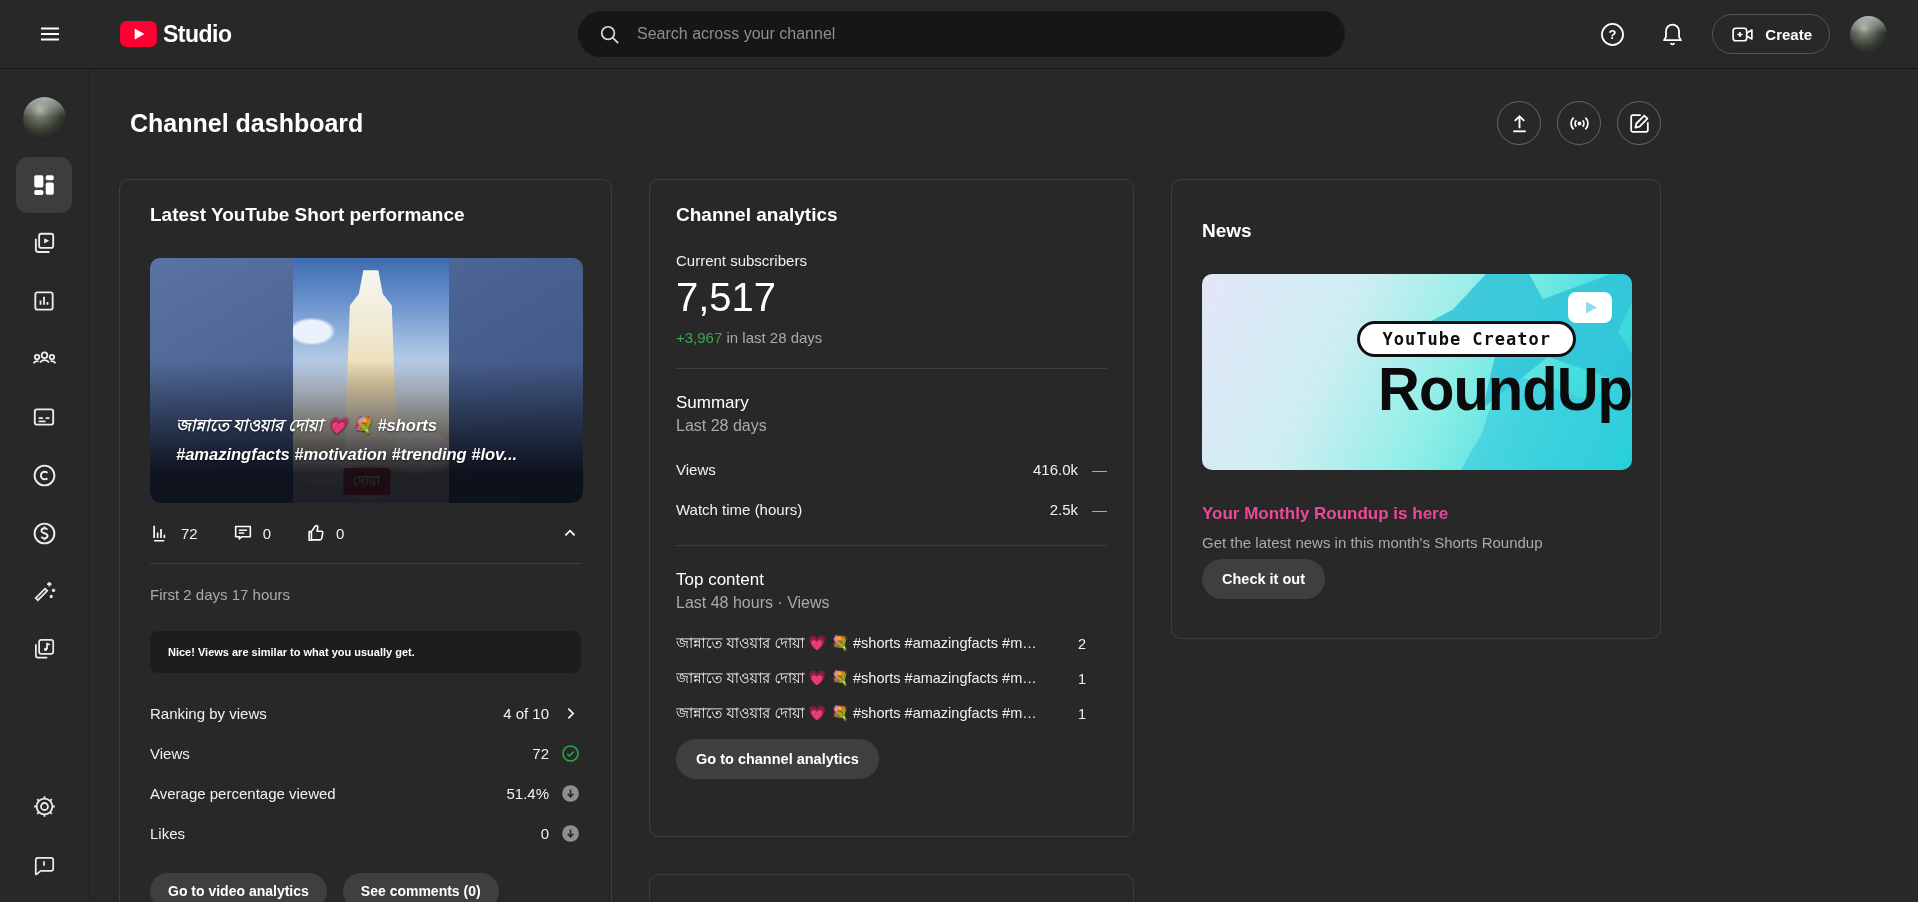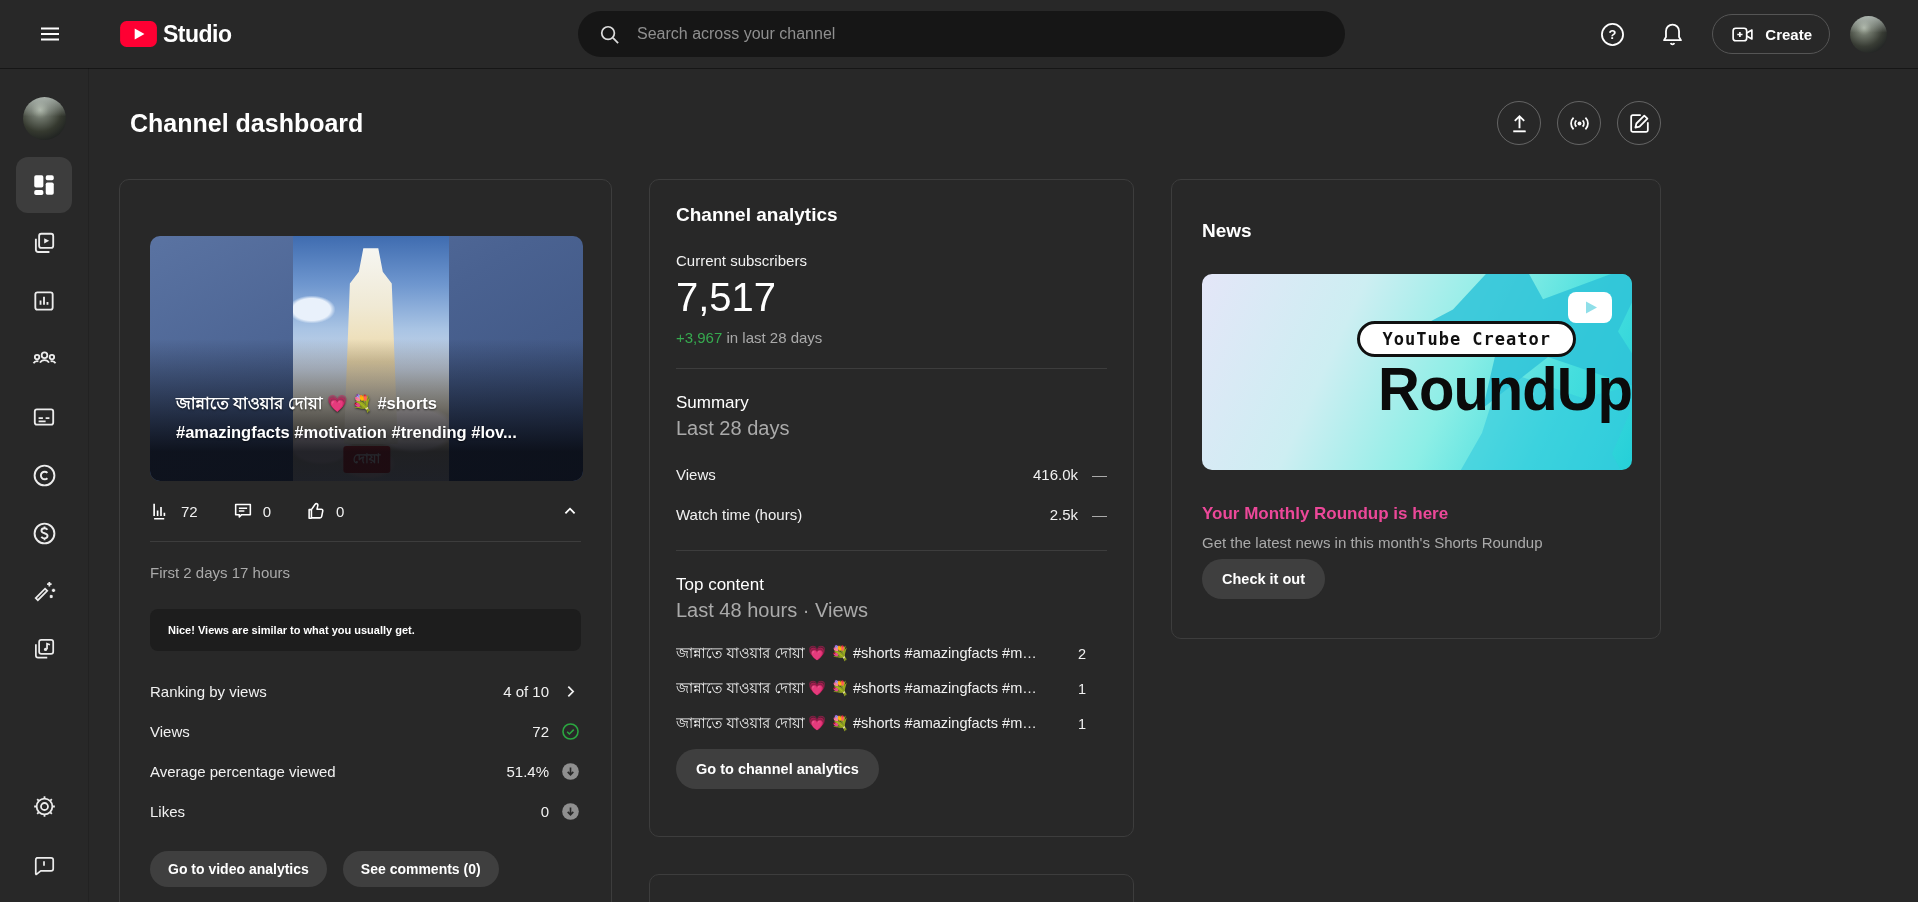--- a/index.html
+++ b/index.html
@@ -64,21 +64,21 @@
       radial-gradient(40px 22px at 48% 93%, #f3dddc 0 58%, rgba(0,0,0,0) 70%),
       radial-gradient(34px 20px at 12% 30%, #e9f1fb 0 55%, rgba(0,0,0,0) 70%),
       linear-gradient(180deg,#3f6cb0 0%,#6f97cf 20%,#a9c4e4 38%,#cfd9e6 55%,#e7dfc9 70%,#dccfae 84%,#cfd4dd 100%); }
   .castle { position:absolute; left:50%; transform:translateX(-50%); top:5%; width:48%; height:80%; opacity:.96;
     background:linear-gradient(180deg,#fdfbf4 0%,#f4ecd4 30%,#eed9a8 58%,#f5ecd8 82%);
     clip-path:polygon(40% 0,60% 0,66% 12%,78% 18%,86% 100%,14% 100%,22% 18%,34% 12%); }
   .thumb-sticker { position:absolute; left:50%; transform:translateX(-50%); bottom:8px; background:#c62828;
     color:#fff; font-weight:700; font-size:13px; padding:3px 10px; border-radius:3px; }
   .thumb-shade { position:absolute; inset:0; background:linear-gradient(180deg, rgba(0,0,0,0) 42%, rgba(6,8,14,.88) 88%); }
   .thumb-title { position:absolute; left:26px; right:14px; bottom:34px; font-size:16.5px; font-weight:700;
-    color:#fff; line-height:29px; text-shadow:0 1px 2px rgba(0,0,0,.6); }
+    color:#fff; line-height:29px; text-shadow:0 1px 2px rgba(0,0,0,.6);font-style:italic; }
   .stats-row { display:flex; align-items:center; margin-top:16px; height:28px; }
   .stat { display:flex; align-items:center; gap:9px; margin-right:34px; font-size:15px; color:#f1f1f1; }
   .stats-spacer { flex:1; }
   .divider { border-top:1px solid #3d3d3d; margin-top:16px; }
   .period { margin-top:22px; font-size:15px; color:#aaa; }
   .callout { margin-top:28px; background:#1d1d1d; border-radius:8px; padding:15px 18px;
     font-size:11px; font-weight:700; color:#fff; }
   .metric-list { margin-top:20px; }
   .metric-row { display:flex; align-items:center; height:40px; font-size:15px; }
   .metric-label { flex:1; color:#f1f1f1; }
@@ -88,21 +88,21 @@
   .pill-btn { background:#3f3f3f; border:none; color:#fff; font-weight:700; font-size:14px;
     font-family:"Liberation Sans", sans-serif; height:36px; padding:0 18px; border-radius:18px; cursor:pointer; }
 
   
   .card-analytics { width:485px; height:658px; padding:24px 26px; overflow:hidden; }
   .subs-label { margin-top:26px; font-size:15px; color:#f1f1f1; }
   .subs-value { margin-top:4px; font-size:40px; line-height:48px; color:#fff; font-weight:400; }
   .subs-delta { margin-top:8px; font-size:15px; color:#aaa; }
   .subs-delta .pos { color:#36a94f; }
   .section-title { font-size:17px; font-weight:400; color:#fff; }
-  .section-period { margin-top:4px; font-size:20px; color:#aaa; }
+  .section-period { margin-top:4px; font-size:16px; color:#aaa; }
   .sum-rows { margin-top:14px; }
   .sum-row { display:flex; align-items:center; height:40px; font-size:15px; }
   .sum-row .lbl { flex:1; color:#f1f1f1; }
   .sum-row .trend { color:#aaa; margin-left:14px; }
   .top-rows { margin-top:14px; }
   .top-row { display:flex; align-items:center; height:35px; font-size:14.5px; }
   .top-row .ttl { flex:1; color:#f1f1f1; white-space:nowrap; overflow:hidden; max-width:390px; }
   .top-row .v { color:#f1f1f1; margin-left:12px; }
   .cta-btn { margin-top:8px; height:40px; border-radius:20px; padding:0 20px; font-size:14.5px; }
 
@@ -319,20 +319,21 @@
                 </svg>
             </span>
           </div>
         </div>
       </div>
 
       <div class="cards">
 
         <div>
           <div class="card card-short">
+            <div class="card-title">Latest YouTube Short performance</div>
             <div class="thumb">
               <div class="thumb-center">
                 <div class="castle"></div>
               </div>
               <div class="thumb-sticker">দোয়া</div>
               <div class="thumb-shade"></div>
               <div class="thumb-title">
                 <div>জান্নাতে যাওয়ার দোয়া 💗 💐 #shorts</div>
                 <div>#amazingfacts #motivation #trending #lov...</div>
               </div>

